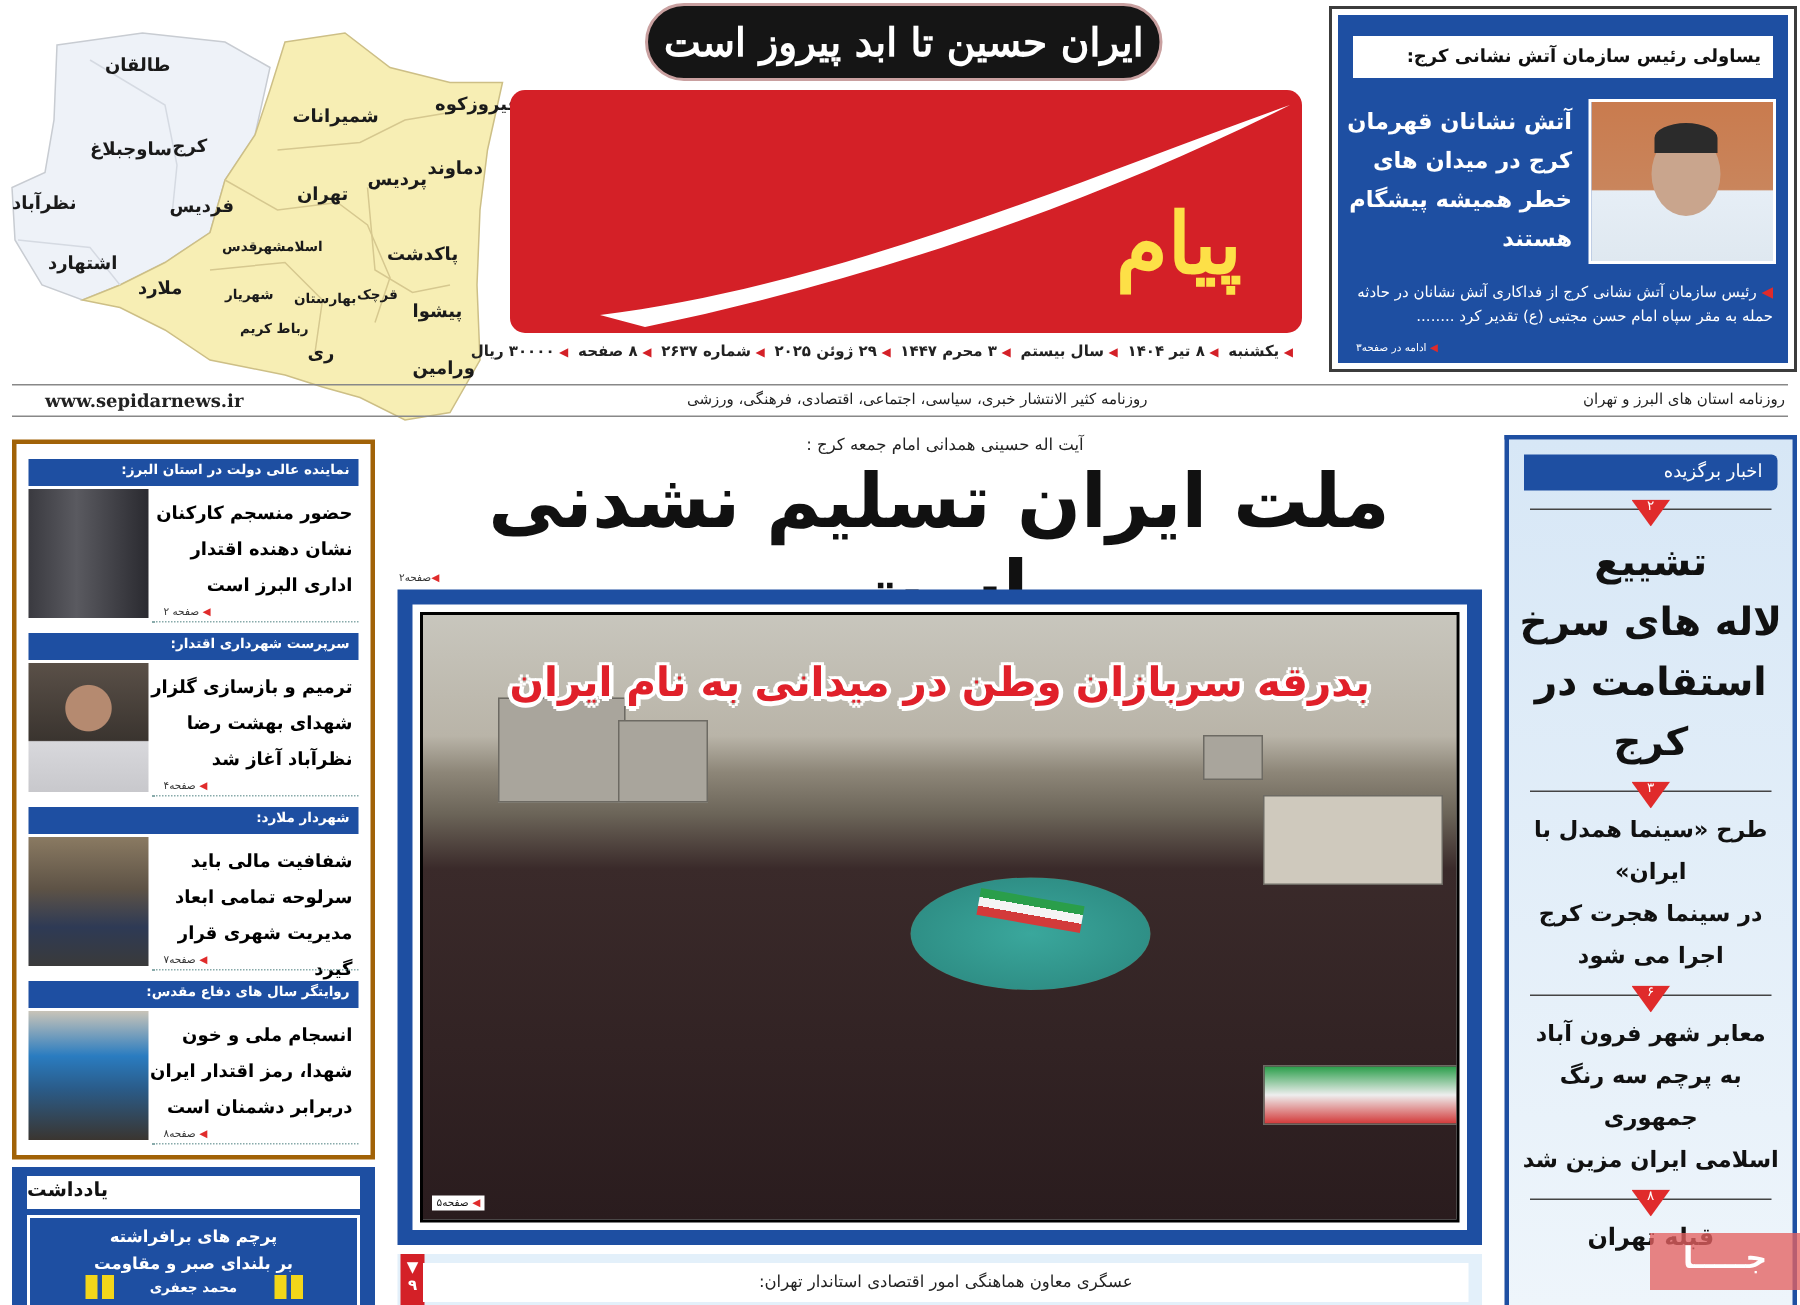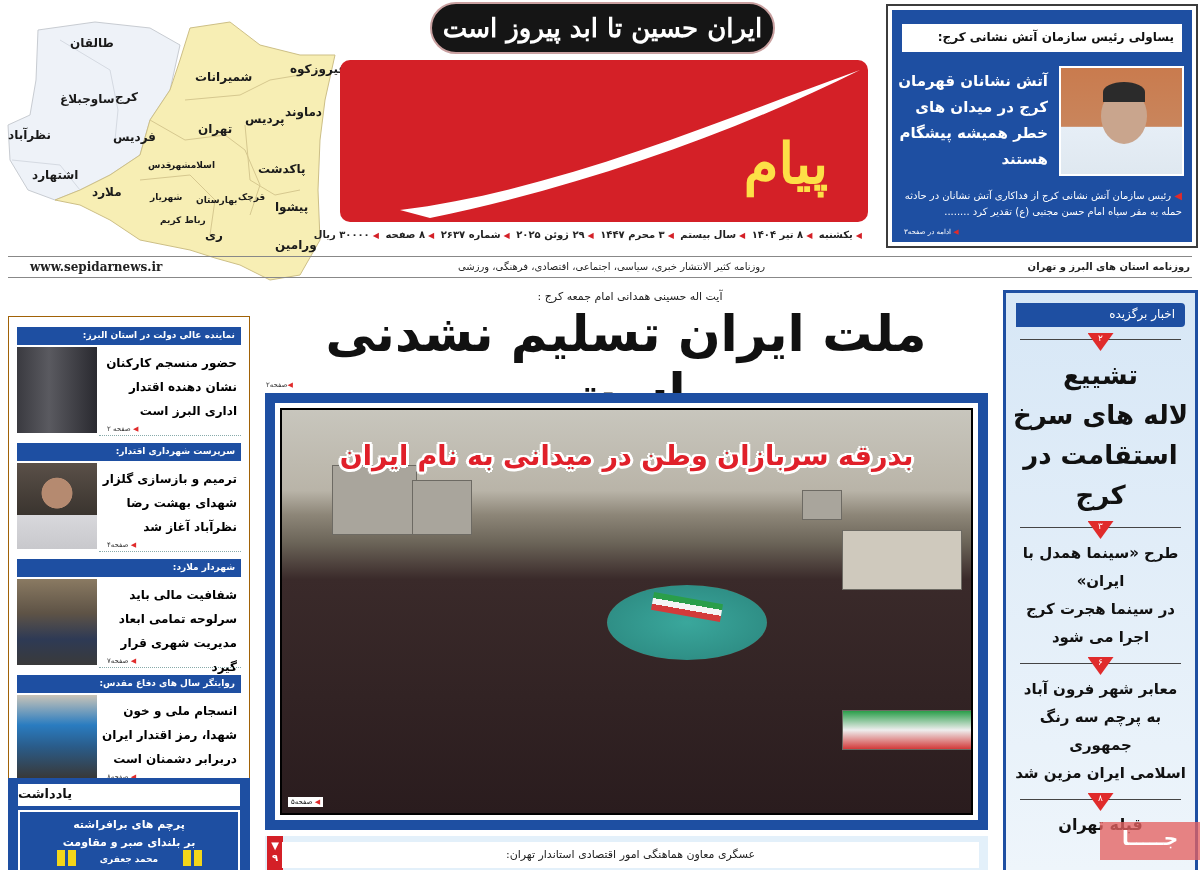--- a/index.html
+++ b/index.html
@@ -30,24 +30,24 @@
   .promo-photo .hair { position: absolute; left: 42px; top: 14px; width: 42px; height: 20px; border-radius: 50% 50% 0 0; background: #2b2b2b; }
   .promo-headline { position: absolute; right: 144px; top: 58px; width: 150px; color: #fff; font-weight: bold; font-size: 15px; line-height: 26px; direction: rtl; text-align: right; }
   .promo-body { position: absolute; left: 10px; right: 10px; top: 178px; color: #fff; font-size: 10px; line-height: 16px; direction: rtl; text-align: right; }
   .promo-more { position: absolute; left: 12px; bottom: 6px; color: #fff; font-size: 7px; direction: rtl; }
   .red-tri { color: #e02b2b; }
 
   
   .rule { position: absolute; left: 8px; right: 8px; height: 1px; background: #888; }
   .website { position: absolute; left: 30px; top: 260px; font-family: "DejaVu Serif", serif; font-weight: bold; font-size: 12px; color: #222; }
   .paper-desc { position: absolute; left: 440px; top: 261px; width: 325px; font-size: 10px; direction: rtl; text-align: right; color: #222; }
-  .paper-region { position: absolute; right: 10px; top: 261px; font-size: 10px; direction: rtl; color: #222; font-weight: bold; }
-
-  
-  .left-col { position: absolute; left: 8px; top: 293px; width: 242px; height: 480px; border: 1px solid #a16207; padding: 10px 8px; margin-top: 23px; }
+  .paper-region { position: absolute; right: 10px; top: 261px; font-size: 10px; direction: rtl; color: #222; font-weight: normal; }
+
+  
+  .left-col { position: absolute; left: 8px; top: 293px; width: 242px; height: 480px; border: 3px solid #a16207; padding: 10px 8px; }
   .lstory { position: relative; height: 116px; margin-bottom: 0; }
   .lstory-kicker { height: 18px; background: #1e4fa2; color: #fff; font-size: 9px; font-weight: bold; direction: rtl; text-align: right; padding: 3px 6px; }
   .lstory-photo { position: absolute; left: 0; top: 20px; width: 80px; height: 86px; }
   .lstory-title { position: absolute; right: 4px; top: 24px; width: 140px; font-size: 12px; font-weight: bold; line-height: 24px; direction: rtl; text-align: right; color: #000000; }
   .lstory-page { position: absolute; left: 90px; top: 98px; font-size: 7px; direction: rtl; color: #333; }
   .lstory-sep { position: absolute; left: 82px; right: 0; top: 108px; border-top: 1px dotted #8aa; }
 
   .note { position: absolute; left: 8px; top: 778px; width: 242px; height: 92px; background: #1e4fa2; padding: 6px 10px; }
   .note-head { background: #fff; height: 22px; font-size: 13px; font-weight: bold; text-align: left; direction: rtl; padding-top: 2px; }
   .note-body { border: 2px solid #fff; border-bottom: none; margin-top: 4px; height: 60px; color: #fff; text-align: center; direction: rtl; padding-top: 4px; position: relative; }

